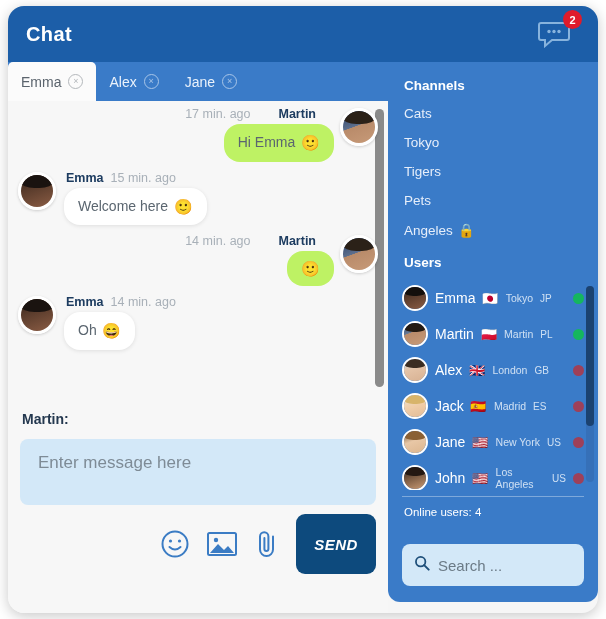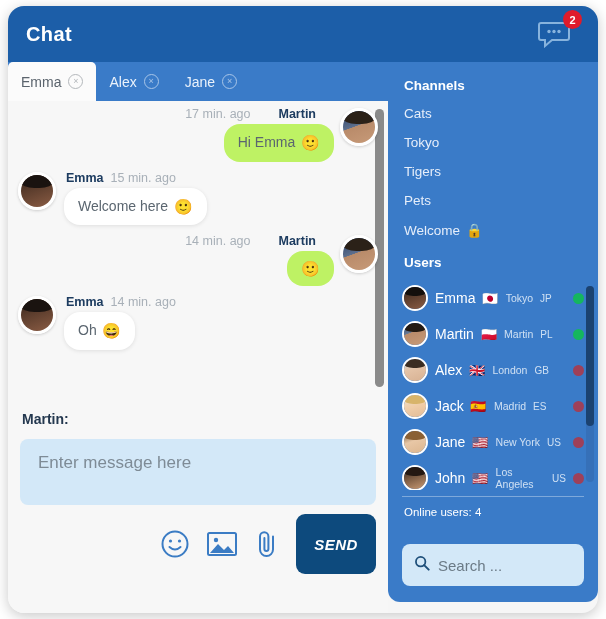--- a/index.html
+++ b/index.html
@@ -493,21 +493,21 @@
     <div class="channel">
       <span>Tokyo</span>
     </div>
     <div class="channel">
       <span>Tigers</span>
     </div>
     <div class="channel">
       <span>Pets</span>
     </div>
     <div class="channel">
-      <span>Welcome</span>
+      <span>Angeles</span>
       <span>🔒</span>
     </div>
 
     <div class="side-heading" style="padding-top:10px">Users</div>
 
     <div class="users-wrap">
 
       <div class="user-row">
         <div class="user-avatar">
           <div class="face">

